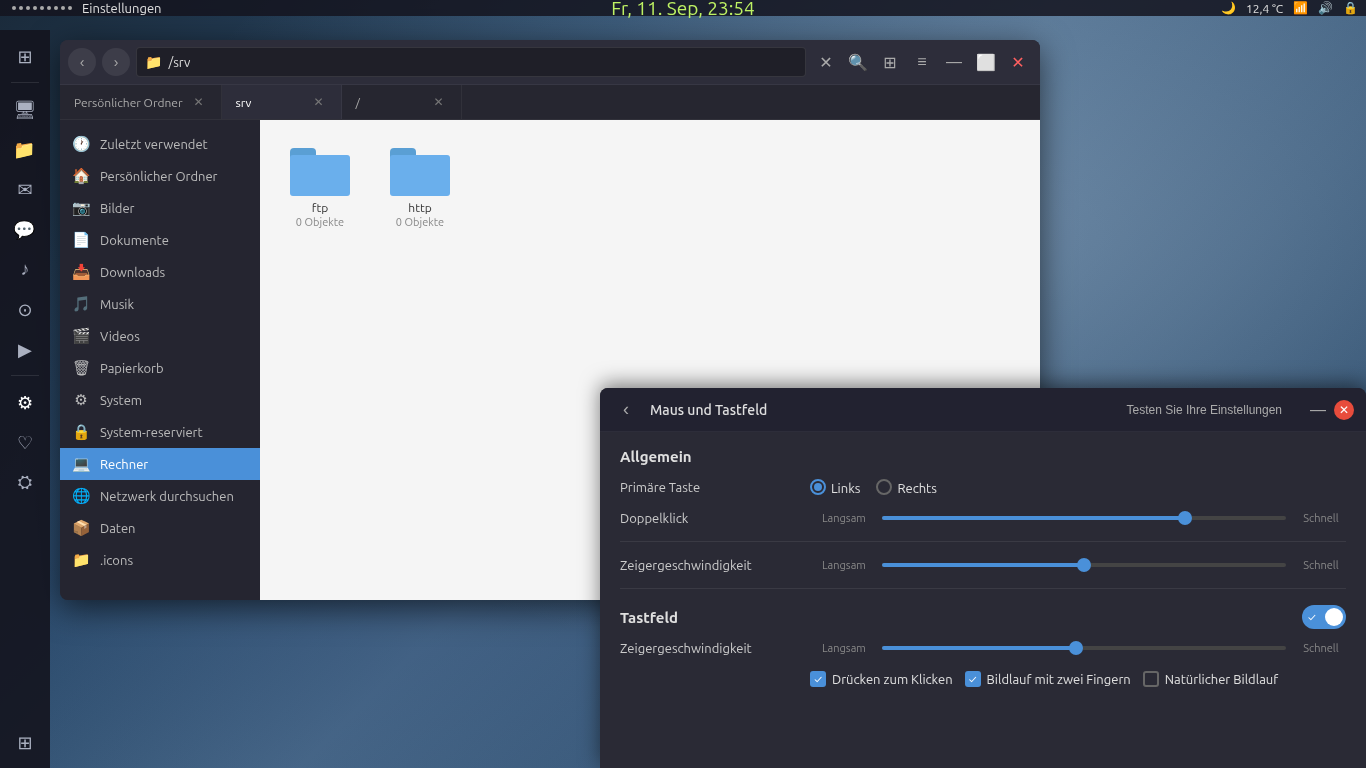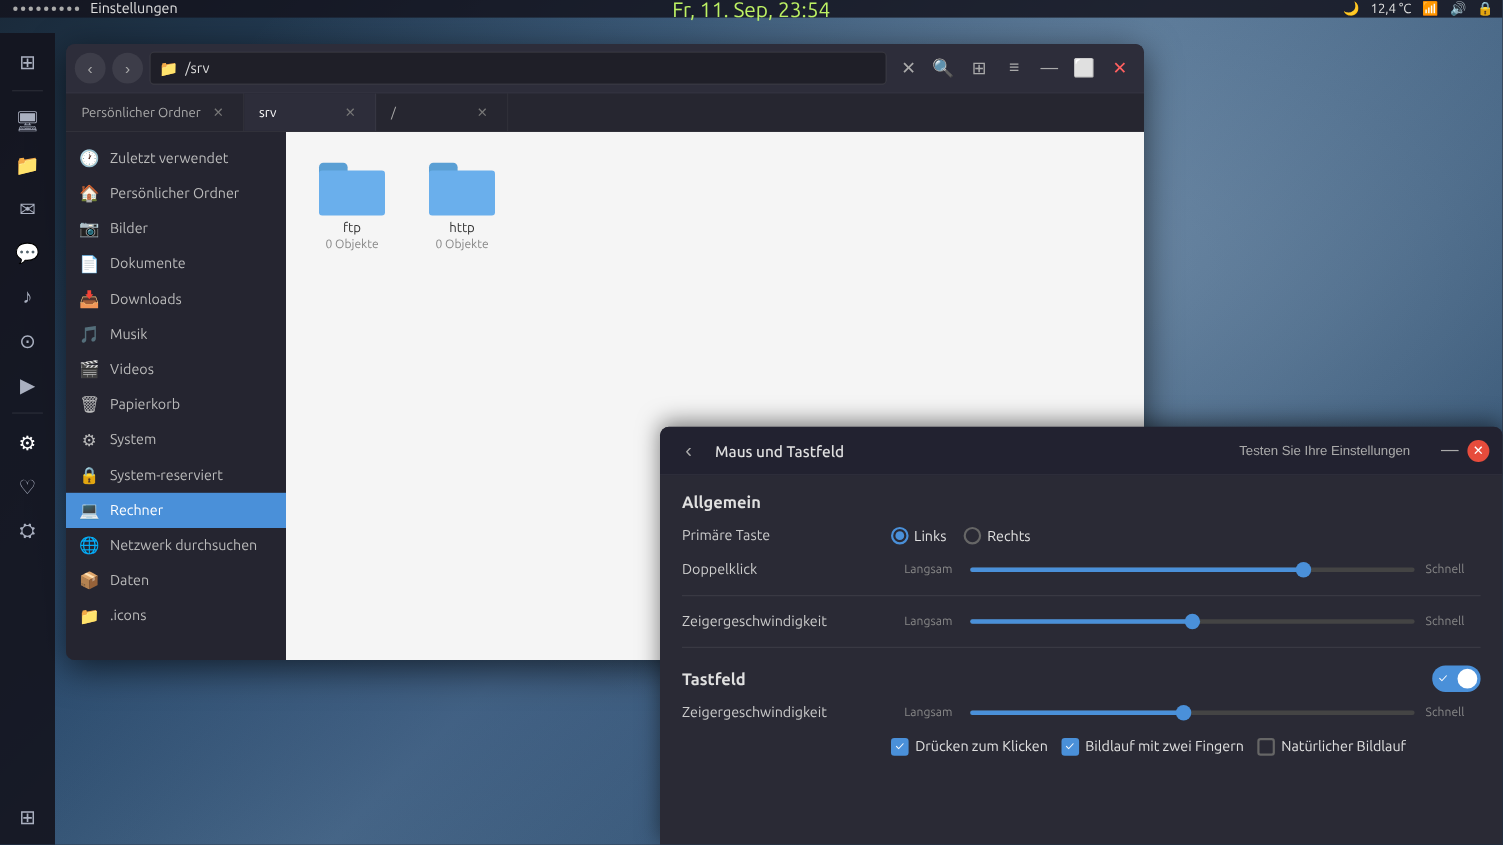--- a/index.html
+++ b/index.html
@@ -472,21 +472,21 @@
       align-items: center;
       gap: 10px;
       flex: 1;
       margin-left: 12px;
     }
     .slider-label {
       font-size: 11px;
       color: #888;
       width: 50px;
     }
-    .slider-label.right { text-align: left; }
+    .slider-label.right { text-align: center; }
     .slider-track {
       flex: 1;
       height: 4px;
       background: #444;
       border-radius: 2px;
       position: relative;
     }
     .slider-fill {
       position: absolute;
       left: 0;

